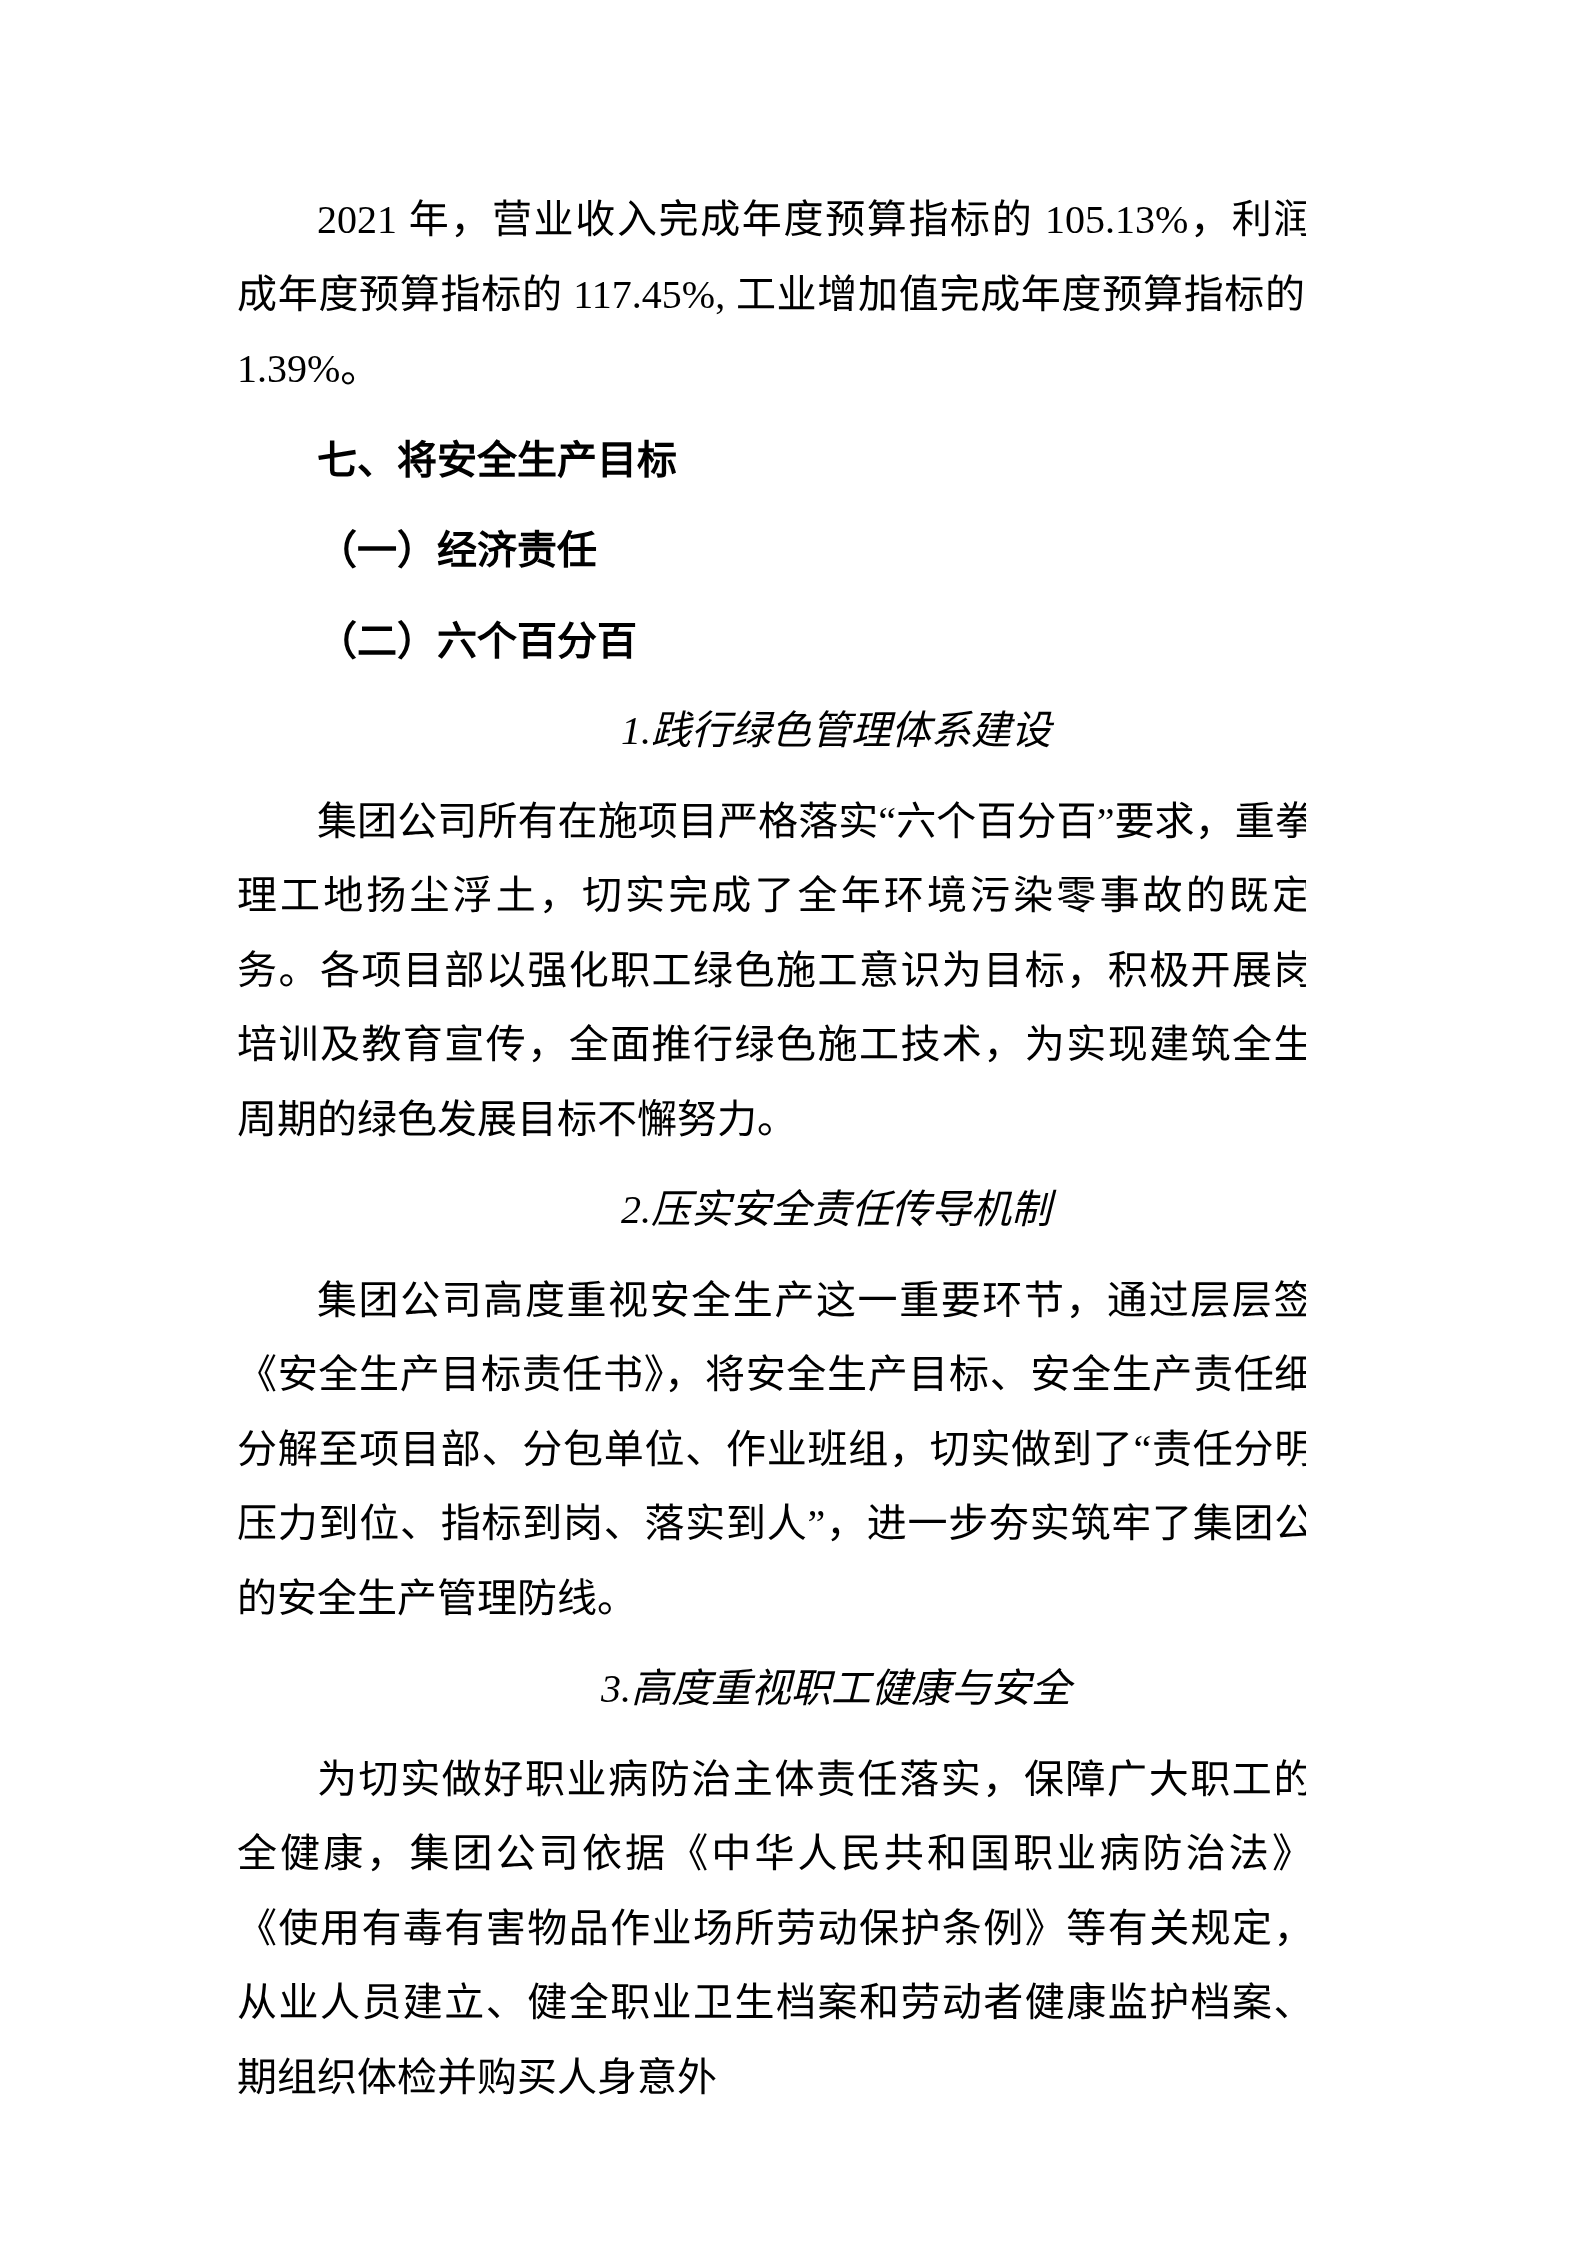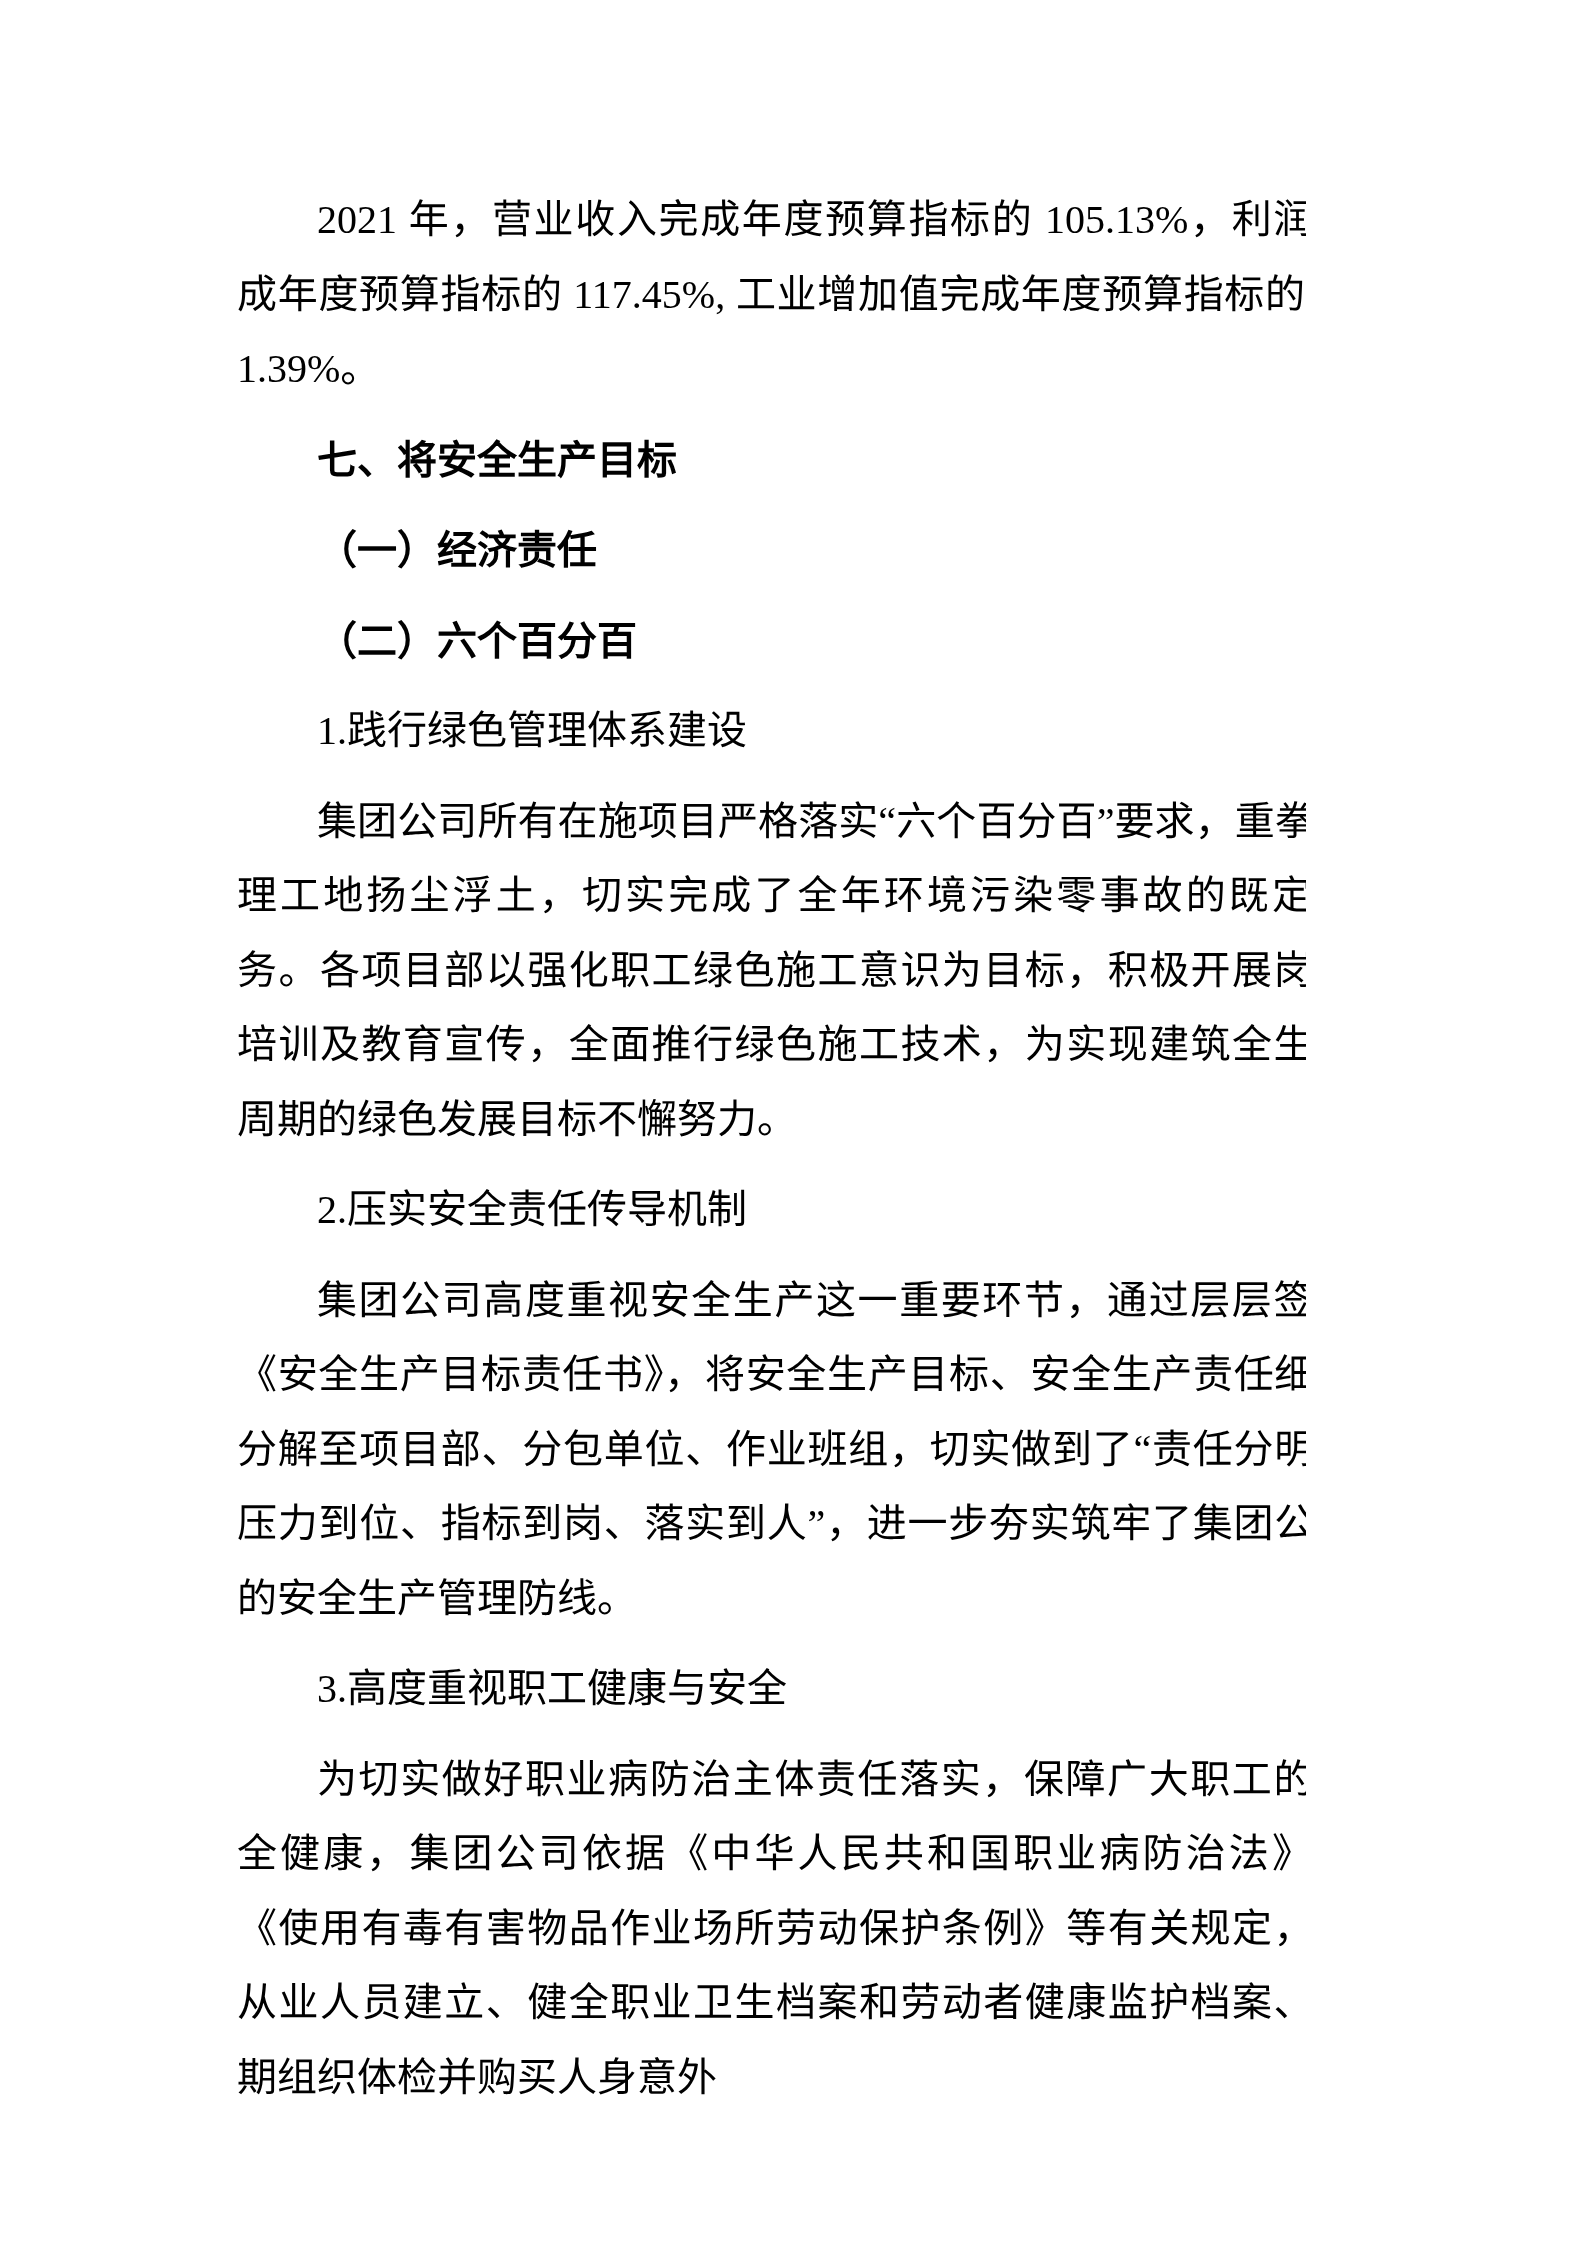--- a/index.html
+++ b/index.html
@@ -40,21 +40,22 @@
     word-break: break-all;
   }
   .hd {
     font-family: "Liberation Sans", "DejaVu Sans", sans-serif;
     font-weight: 700;
     text-align: left;
   }
   .sub {
     font-family: "Liberation Serif", "DejaVu Serif", serif;
     font-weight: 400;
-    text-align: left;
+    text-align: center;
+    font-style: italic;
   }
 </style>
 </head>
 <body>
 
 <div class="page">
   <div class="content">
 
     <p class="block para">2021 年，营业收入完成年度预算指标的 105.13%，利润完成年度预算指标的 117.45%, 工业增加值完成年度预算指标的 111.39%。</p>
 

